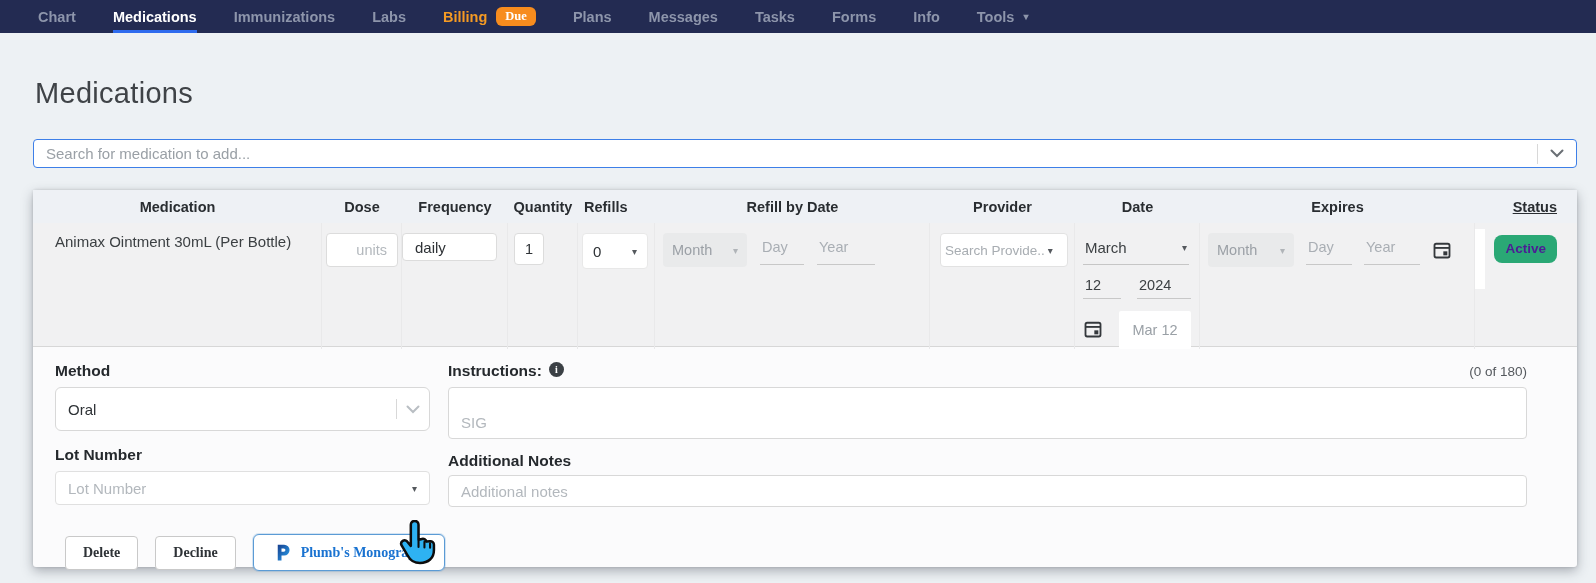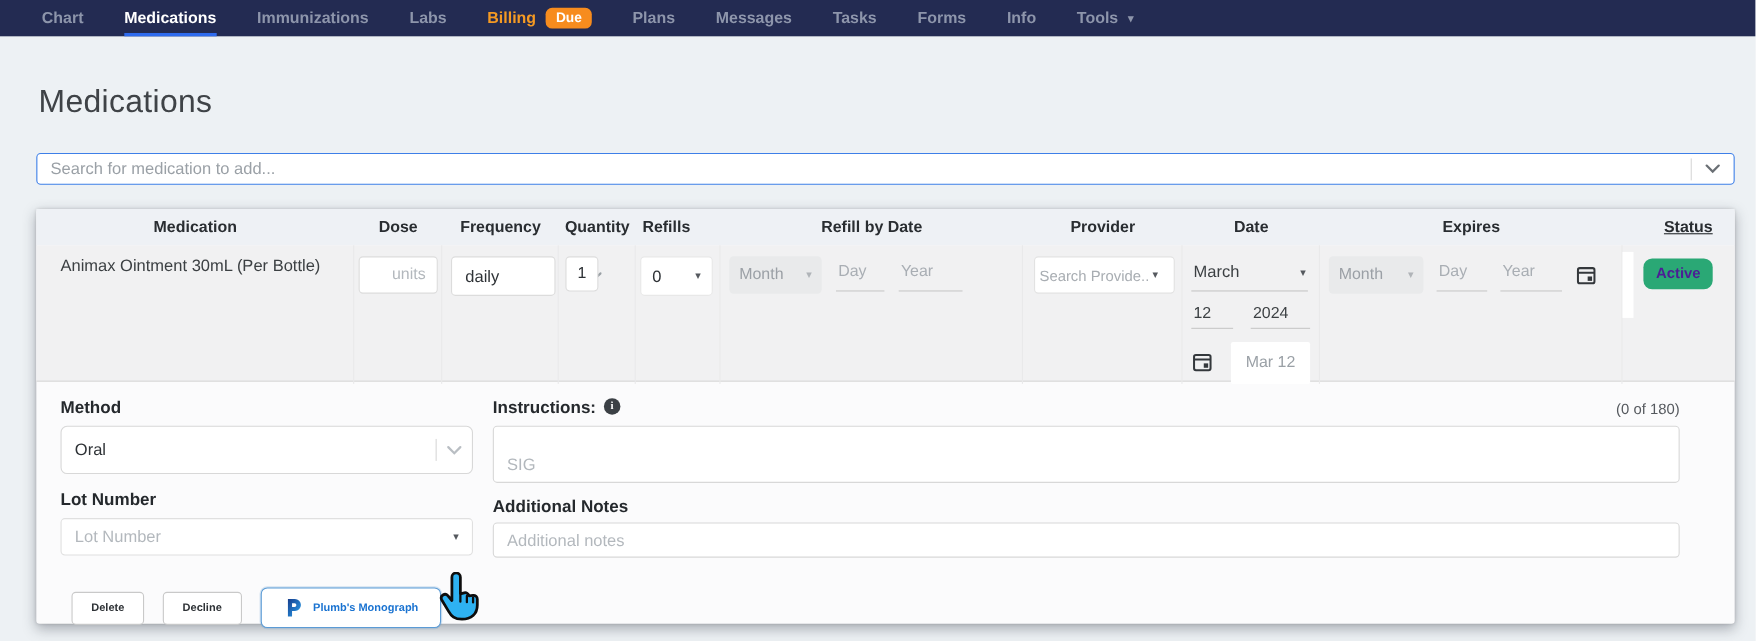--- a/index.html
+++ b/index.html
@@ -18,21 +18,21 @@
   }
   .nav-item {
     display:flex; align-items:center; gap:9px;
     font-size:14.5px; font-weight:bold; color:#8d95ab;
     cursor:pointer; white-space:nowrap;
   }
   .nav-item.active { color:#ffffff; border-bottom:3px solid #2e6bee; padding-top:3px; }
   .nav-item.billing { color:#f59a23; }
   .due-badge {
     background:#f78c1e; color:#fff; font-size:12.5px; font-weight:bold;
-    padding:3px 9px; border-radius:6px; line-height:1;
+    padding:3px 9px; border-radius:6px; line-height:1;font-family:Liberation Serif, serif;
   }
   .nav-caret { font-size:10px; color:#8d95ab; }
   
   .page-title {
     margin:44px 0 0 35px;
     font-size:29px; font-weight:300; color:#3f4347; letter-spacing:.3px;
   }
   .search-wrap {
     margin:29px 19px 0 33px; height:29px;
     background:#fff; border:1.5px solid #3d7fe8; border-radius:4px;
@@ -68,21 +68,21 @@
   .box-input {
     border:1px solid #dcdcdc; border-radius:4px; background:#fff;
     font-family:inherit; font-size:14.5px; color:#2e3236; outline:none;
   }
   .box-input::placeholder { color:#b3b8bd; }
   .dose-input { width:72px; height:34px; text-align:right; padding-right:10px; margin-left:4px; }
   .select-box {
     background:#fff; border:1px solid #dcdcdc; border-radius:4px;
     display:flex; align-items:center; cursor:pointer;
   }
-  .freq-select { width:95px; height:36px; margin-left:8px;gap:36px; }
+  .freq-select { width:95px; height:28px; margin-left:0;gap:36px; }
   .freq-select .val { flex:1; padding-left:12px; font-size:15px; }
   .vdiv { width:1px; height:20px; background:#d8d8d8; }
   .chev-pad { padding:0 9px; display:flex; align-items:center; }
   .qty-input { width:30px; height:32px; text-align:center; padding:0; margin-left:6px; }
   .refills-select { width:66px; height:36px; border-color:#e8e8e8; justify-content:space-between; padding:0 10px; margin-left:4px; }
   .refills-select .val { font-size:15px; }
   .tri { font-size:10px; color:#55595e; }
   .tri.gray { color:#b0b4b8; }
   .disabled-select {
     background:#e9eaeb; border:0; border-radius:4px; height:34px;
@@ -160,21 +160,21 @@
   .notes-label { margin-top:13px; margin-bottom:5px; }
   .notes-input { width:100%; height:32px; padding:0 12px; font-size:15px; border-color:#d8d8d8; }
   
   .footer {
     display:flex; justify-content:space-between; align-items:center;
     padding:27px 50px 0 32px;
   }
   .footer-left { display:flex; align-items:center; gap:17px; }
   .btn {
     background:#fff; border:1px solid #c9c9c9; border-radius:4px;
-    font-family:Liberation Sans, sans-serif; font-size:10px; font-weight:bold; color:#2e3236;
+    font-family:Liberation Serif, serif; font-size:14px; font-weight:bold; color:#2e3236;
     padding:9px 17px; cursor:pointer; line-height:1;
   }
   .btn-plumbs {
     border:1px solid #5b9bd5; border-radius:6px; color:#1a73d1;
     display:flex; align-items:center; gap:9px; padding:8px 20px;
     box-shadow:0 0 0 1px rgba(91,155,213,.25);
   }
   .footer-right { display:flex; align-items:center; gap:22px; }
   .chk { display:flex; align-items:center; gap:7px; font-size:15px; color:#3f4347; cursor:pointer; }
   .chk input { width:15px; height:15px; cursor:pointer; }

